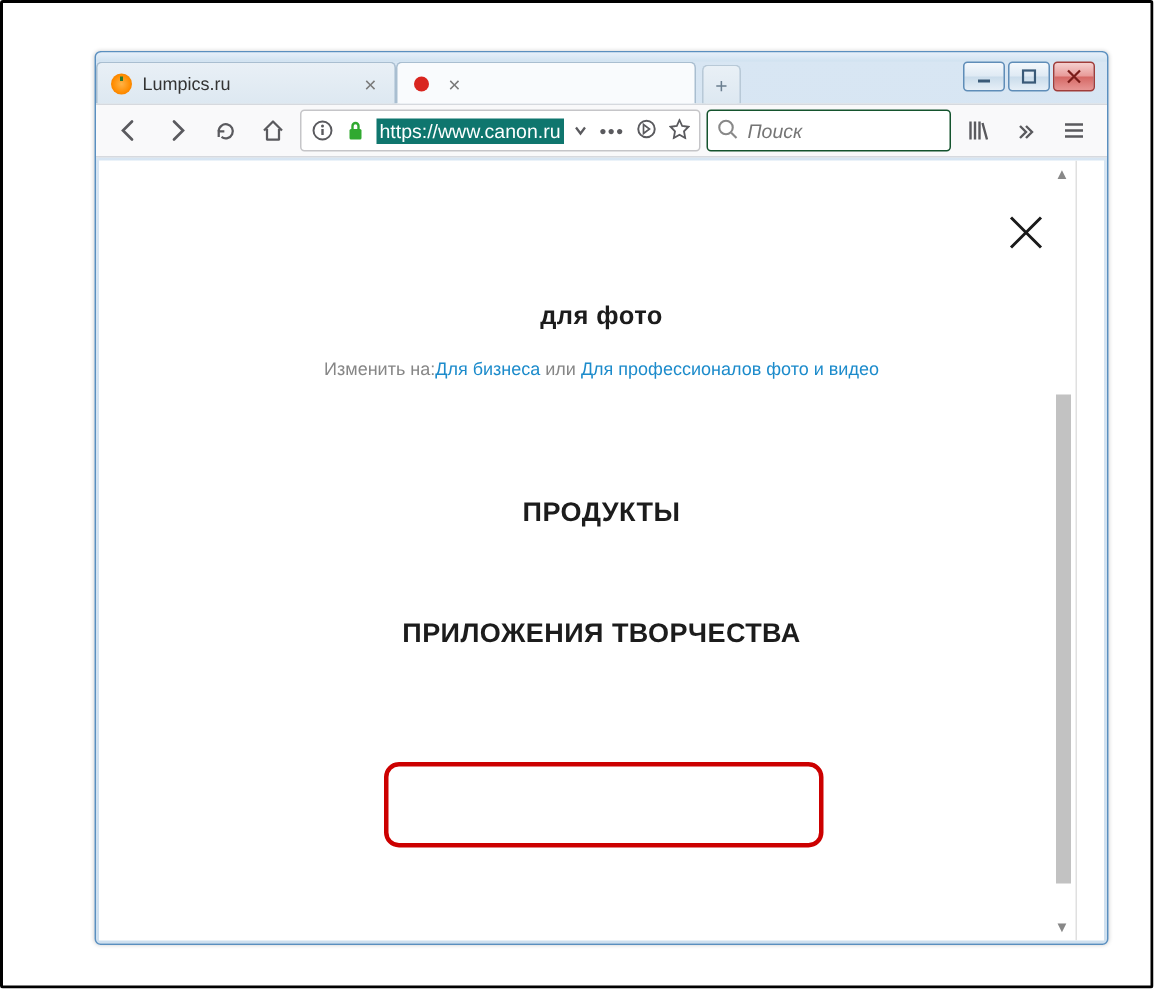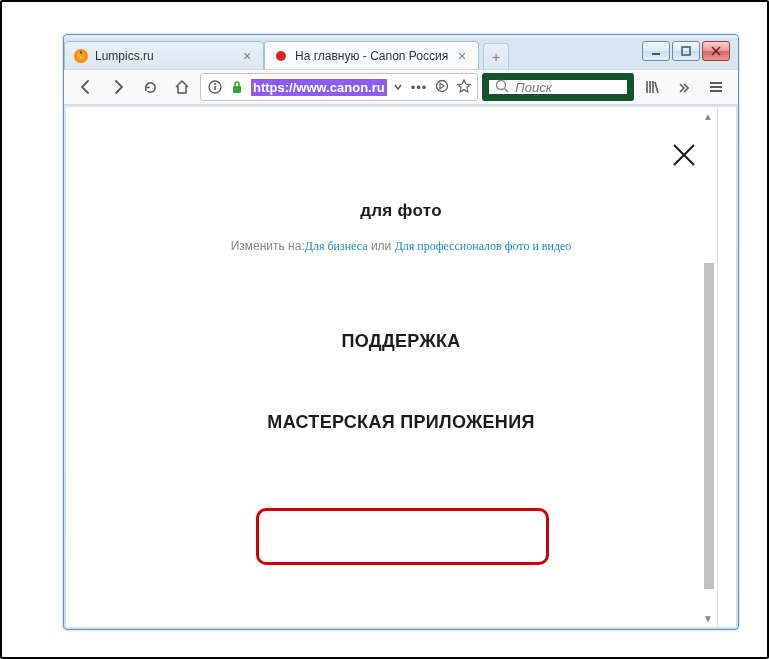--- a/index.html
+++ b/index.html
@@ -156,35 +156,34 @@
       padding: 0 6px;
       gap: 6px;
       font-size: 13px;
     }
     .addr-icon {
       width: 16px; height: 16px;
       display: flex; align-items: center; justify-content: center;
     }
     .addr-url {
       flex: 1;
-      background: #8b5cf6;
+      background: #0f766e;
       color: #fff;
       padding: 1px 2px;
       white-space: nowrap;
       overflow: hidden;
-      font-weight: bold;
     }
     .addr-right {
       display: flex; align-items: center; gap: 8px;
       color: #5a5a5e;
     }
     .searchbar {
       flex: 1;
       height: 28px;
-      border: 7px solid #14532d;
+      border: 1px solid #14532d;
       border-radius: 3px;
       background: #fff;
       display: flex;
       align-items: center;
       padding: 0 6px;
       gap: 6px;
       font-size: 13px;
       color: #888;
     }
     .searchbar input {
@@ -222,21 +221,20 @@
     .switch-line {
       position: absolute;
       top: 132px; left: 0; right: 0;
       text-align: center;
       font-size: 12px;
       color: #868686;
     }
     .switch-line a {
       color: #1c8bcb;
       text-decoration: none;
-      font-family: Liberation Serif, serif;
     }
     .menu {
       position: absolute;
       top: 210px; left: 0; right: 0;
       display: flex;
       flex-direction: column;
       align-items: center;
       gap: 32px;
     }
     .menu-item {
@@ -315,21 +313,20 @@
       <span class="tab-favicon">
           <span class="orange-favicon"></span>
         </span>
       <span class="tab-title">Lumpics.ru</span>
       <span class="tab-close">×</span>
     </div>
     <div class="tab active">
       <span class="tab-favicon">
           <span class="red-dot"></span>
         </span>
-      <span class="tab-title">На главную - Canon Россия</span>
       <span class="tab-close">×</span>
     </div>
     <div class="newtab">+</div>
   </div>
 
   <div class="toolbar">
     <div class="tb-btn">
       <svg width="16" height="16" viewBox="0 0 16 16">
           <path d="M10 2 L4 8 L10 14" stroke="#5a5a5e" stroke-width="1.8" fill="none" stroke-linecap="round"></path>
         </svg>
@@ -422,22 +419,22 @@
         </svg>
     </div>
 
     <div class="page-heading">для фото</div>
 
     <div class="switch-line">
       <span>Изменить на:</span><a href="#">Для бизнеса</a><span> или </span><a href="#">Для профессионалов фото и видео</a>
     </div>
 
     <div class="menu">
-      <div class="menu-item">ПОДДЕРЖКА</div>
-      <div class="menu-item">МАСТЕРСКАЯ ПРИЛОЖЕНИЯ</div>
+      <div class="menu-item">ПРОДУКТЫ</div>
+      <div class="menu-item">ПРИЛОЖЕНИЯ ТВОРЧЕСТВА</div>
 
     </div>
 
     <div class="highlight-box"></div>
 
     <div class="scroll-arrow up">▲</div>
     <div class="scrollbar-thumb"></div>
     <div class="scroll-arrow down">▼</div>
     <div class="inner-border"></div>
   </div>

